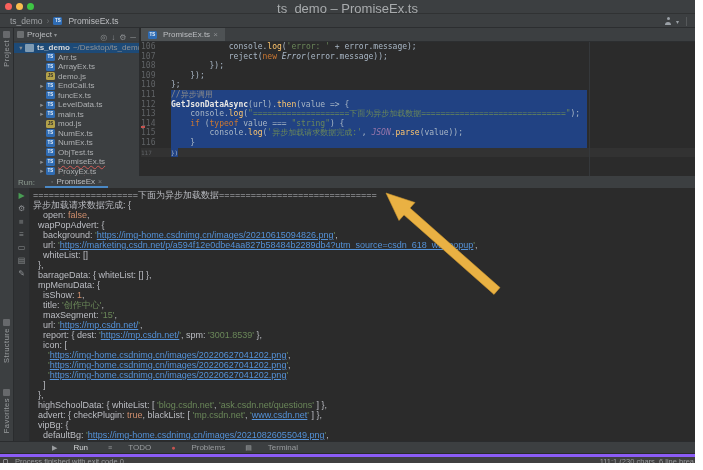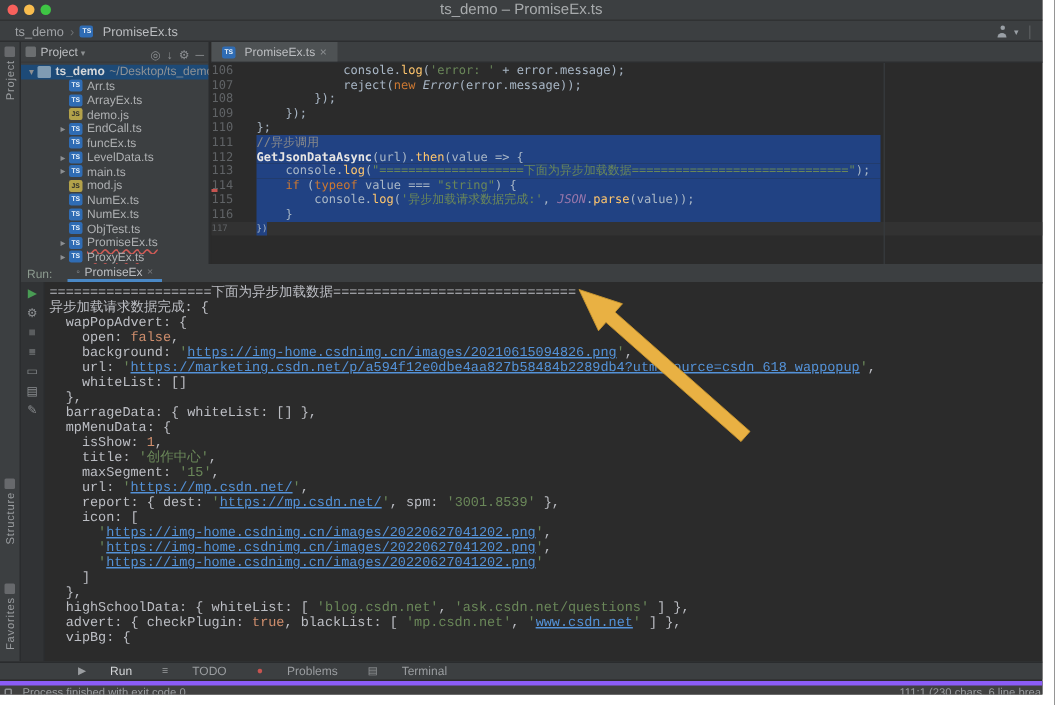--- a/index.html
+++ b/index.html
@@ -5,21 +5,21 @@
   html,body{margin:0;padding:0}
   body{width:703px;height:470px;background:#ffffff;font-family:"Liberation Sans",sans-serif;overflow:hidden}
   .page{position:relative;width:703px;height:470px}
   .window{position:absolute;left:0;top:0;width:695px;height:463px;background:#2b2b2b;overflow:hidden}
 
   
   .titlebar{position:absolute;left:0;top:0;width:100%;height:13px;background:#3c3f41;border-bottom:1px solid #303233}
   .lights{position:absolute;left:5px;top:3px;display:flex;gap:4px}
   .light{width:7px;height:7px;border-radius:50%}
   .l-red{background:#f8615c}.l-yellow{background:#f9bd4e}.l-green{background:#3ec544}
-  .wtitle{position:absolute;left:0;right:0;top:1px;text-align:center;font-size:10px;color:#a8abad}
+  .wtitle{position:absolute;left:0;right:0;top:1px;text-align:center;font-size:13px;color:#a8abad}
 
   
   .crumbbar{position:absolute;left:0;top:14px;width:100%;height:14px;background:#3c3f41;border-bottom:1px solid #2c2e30;display:flex;align-items:center;padding-left:10px;box-sizing:border-box}
   .crumb{font-size:8.5px;color:#9fa2a5}
   .crumb-sep{font-size:8.5px;color:#6f7275;margin:0 4px}
   .crumb-file{font-size:8.5px;color:#bcbec1;margin-left:3px}
   .crumb-right{position:absolute;right:8px;top:0;height:14px;display:flex;align-items:center;gap:3px}
   .person{width:9px;height:8px;position:relative;display:inline-block}
   .person::before{content:"";position:absolute;top:0;left:3px;width:3px;height:3px;border-radius:50%;background:#9aa0a6}
   .person::after{content:"";position:absolute;bottom:0;left:1.5px;width:6px;height:3.5px;border-radius:3px 3px 0 0;background:#9aa0a6}
@@ -77,21 +77,21 @@
   .rhead{position:absolute;left:0;top:0;right:0;height:12px;background:#3c3f41;border-bottom:1px solid #2c2e30;display:flex;align-items:center}
   .rlabel{font-size:8px;color:#8c9a8f;margin-left:4px}
   .rtab{display:flex;align-items:center;gap:3px;margin-left:10px;height:12px;padding:0 6px;border-bottom:2px solid #4a88c5;box-sizing:border-box}
   .rtab .rico{font-size:7px;color:#8c8f92}
   .rtab .rname2{font-size:8px;color:#bcbec1}
   .rtab .rclose{font-size:7px;color:#77797c}
   .toolcol{position:absolute;left:0;top:12px;width:16px;bottom:0;background:#313335;border-right:1px solid #2a2c2e;display:flex;flex-direction:column;align-items:center;padding-top:3px;gap:4px;box-sizing:border-box}
   .tool{font-size:8px;line-height:9px;color:#8c8f92;cursor:default}
   .tool.green{color:#499c54}
   .tool.dim{color:#5a5d5f}
-  .console{position:absolute;left:16px;top:12px;right:0;bottom:0;background:#2b2b2b;padding:2px 0 0 3px;font-family:Liberation Mono, monospace;font-size:9px;line-height:10px;overflow:hidden}
+  .console{position:absolute;left:16px;top:12px;right:0;bottom:0;background:#2b2b2b;padding:2px 0 0 3px;font-family:Liberation Sans, sans-serif;font-size:9px;line-height:10px;overflow:hidden}
   .kline{white-space:pre}
   .tk-p{color:#bcbec4}.tk-s{color:#6a8759}.tk-n{color:#cf8e6d}
   .tk-l{color:#5492d8;text-decoration:underline}
 
   
   .bottombar{position:absolute;left:0;top:441px;width:100%;height:12px;background:#3c3f41;border-top:1px solid #2a2c2e;display:flex;align-items:center;padding-left:52px;gap:20px;box-sizing:border-box}
   .bitem{display:flex;align-items:center;gap:16px}
   .bico{font-size:7px;color:#9a9da0;line-height:8px}
   .bico.red{color:#c75450}
   .blabel{font-size:8px;color:#9a9da0}
@@ -271,42 +271,43 @@
           <span class="tool">⚙</span>
           <span class="tool dim">■</span>
           <span class="tool">≡</span>
           <span class="tool">▭</span>
           <span class="tool">▤</span>
           <span class="tool">✎</span>
         </div>
       <div class="console" id="console">
           <div class="kline"><span class="lbody"><span class="tk-p">====================下面为异步加载数据==============================</span></span></div>
           <div class="kline"><span class="lbody"><span class="tk-p">异步加载请求数据完成: {</span></span></div>
+          <div class="kline"><span class="lbody"><span class="tk-p">    open: </span><span class="tk-n">false</span><span class="tk-p">,</span></span></div>
           <div class="kline"><span class="lbody"><span class="tk-p">  wapPopAdvert: {</span></span></div>
-          <div class="kline"><span class="lbody"><span class="tk-p">    open: </span><span class="tk-n">false</span><span class="tk-p">,</span></span></div>
           <div class="kline"><span class="lbody"><span class="tk-p">    background: </span><span class="tk-s">'</span><span class="tk-l">https://img-home.csdnimg.cn/images/20210615094826.png</span><span class="tk-s">'</span><span class="tk-p">,</span></span></div>
           <div class="kline"><span class="lbody"><span class="tk-p">    url: </span><span class="tk-s">'</span><span class="tk-l">https://marketing.csdn.net/p/a594f12e0dbe4aa827b58484b2289db4?utm_source=csdn_618_wappopup</span><span class="tk-s">'</span><span class="tk-p">,</span></span></div>
           <div class="kline"><span class="lbody"><span class="tk-p">    whiteList: []</span></span></div>
           <div class="kline"><span class="lbody"><span class="tk-p">  },</span></span></div>
           <div class="kline"><span class="lbody"><span class="tk-p">  barrageData: { whiteList: [] },</span></span></div>
           <div class="kline"><span class="lbody"><span class="tk-p">  mpMenuData: {</span></span></div>
           <div class="kline"><span class="lbody"><span class="tk-p">    isShow: </span><span class="tk-n">1</span><span class="tk-p">,</span></span></div>
           <div class="kline"><span class="lbody"><span class="tk-p">    title: </span><span class="tk-s">'创作中心'</span><span class="tk-p">,</span></span></div>
           <div class="kline"><span class="lbody"><span class="tk-p">    maxSegment: </span><span class="tk-s">'15'</span><span class="tk-p">,</span></span></div>
           <div class="kline"><span class="lbody"><span class="tk-p">    url: </span><span class="tk-s">'</span><span class="tk-l">https://mp.csdn.net/</span><span class="tk-s">'</span><span class="tk-p">,</span></span></div>
           <div class="kline"><span class="lbody"><span class="tk-p">    report: { dest: </span><span class="tk-s">'</span><span class="tk-l">https://mp.csdn.net/</span><span class="tk-s">'</span><span class="tk-p">, spm: </span><span class="tk-s">'3001.8539'</span><span class="tk-p"> },</span></span></div>
           <div class="kline"><span class="lbody"><span class="tk-p">    icon: [</span></span></div>
           <div class="kline"><span class="lbody"><span class="tk-p">      </span><span class="tk-s">'</span><span class="tk-l">https://img-home.csdnimg.cn/images/20220627041202.png</span><span class="tk-s">'</span><span class="tk-p">,</span></span></div>
           <div class="kline"><span class="lbody"><span class="tk-p">      </span><span class="tk-s">'</span><span class="tk-l">https://img-home.csdnimg.cn/images/20220627041202.png</span><span class="tk-s">'</span><span class="tk-p">,</span></span></div>
           <div class="kline"><span class="lbody"><span class="tk-p">      </span><span class="tk-s">'</span><span class="tk-l">https://img-home.csdnimg.cn/images/20220627041202.png</span><span class="tk-s">'</span></span></div>
           <div class="kline"><span class="lbody"><span class="tk-p">    ]</span></span></div>
           <div class="kline"><span class="lbody"><span class="tk-p">  },</span></span></div>
           <div class="kline"><span class="lbody"><span class="tk-p">  highSchoolData: { whiteList: [ </span><span class="tk-s">'blog.csdn.net'</span><span class="tk-p">, </span><span class="tk-s">'ask.csdn.net/questions'</span><span class="tk-p"> ] },</span></span></div>
           <div class="kline"><span class="lbody"><span class="tk-p">  advert: { checkPlugin: </span><span class="tk-n">true</span><span class="tk-p">, blackList: [ </span><span class="tk-s">'mp.csdn.net'</span><span class="tk-p">, </span><span class="tk-s">'</span><span class="tk-l">www.csdn.net</span><span class="tk-s">'</span><span class="tk-p"> ] },</span></span></div>
           <div class="kline"><span class="lbody"><span class="tk-p">  vipBg: {</span></span></div>
+          <div class="kline"><span class="lbody"><span class="tk-p">    defaultBg: </span><span class="tk-s">'</span><span class="tk-l">https://img-home.csdnimg.cn/images/20210826055049.png</span><span class="tk-s">'</span><span class="tk-p">,</span></span></div>
         </div>
     </div>
 
     <div class="bottombar" id="bottombar">
         <div class="bitem active">
           <span class="bico">▶</span>
           <span class="blabel">Run</span>
         </div>
         <div class="bitem">
           <span class="bico">≡</span>

